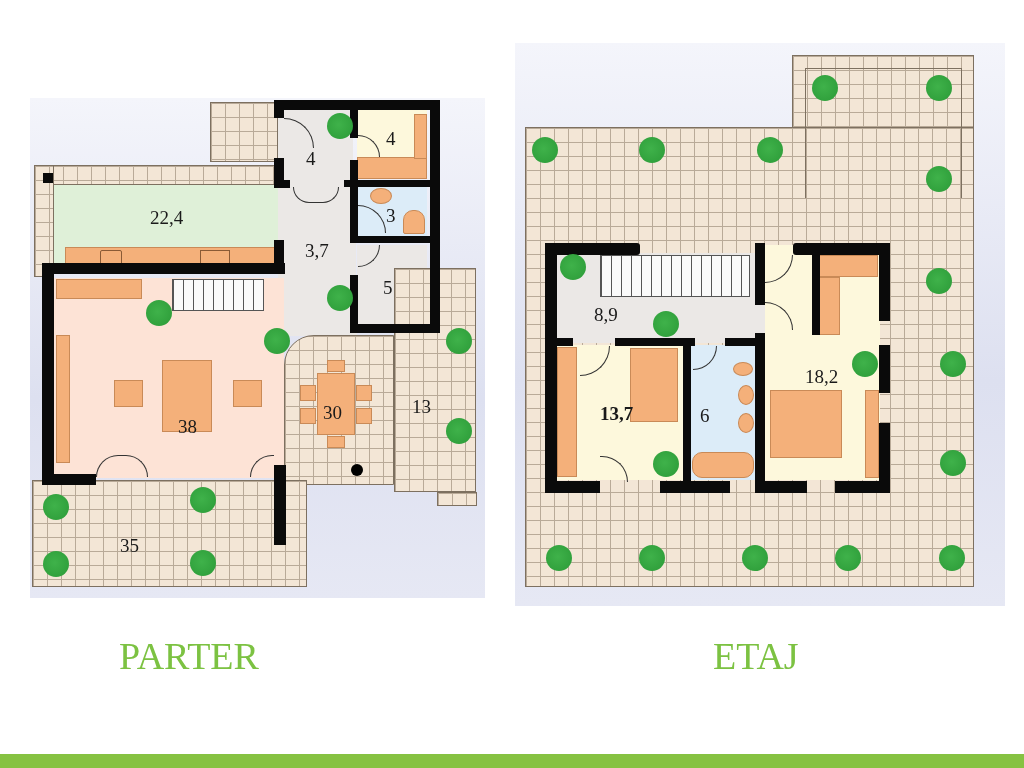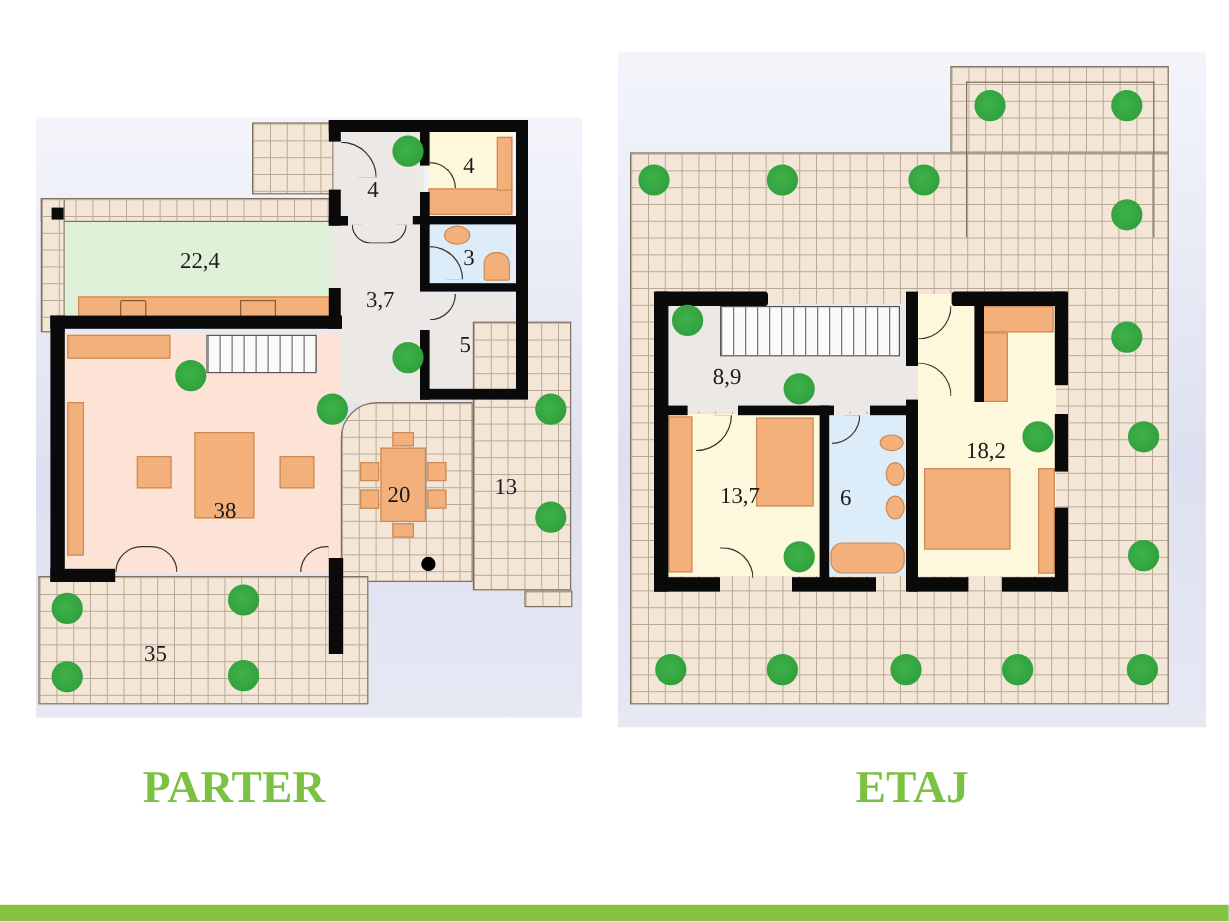--- a/index.html
+++ b/index.html
@@ -7,21 +7,21 @@
   .abs{position:absolute;box-sizing:border-box;}
   .bgpanel{background:linear-gradient(180deg,#f4f5fb 0%,#dde0f0 60%,#e6e8f4 100%);}
   .tile{background-color:#f3e6d6;background-image:
       linear-gradient(#b9aa98 1px,transparent 1px),
       linear-gradient(90deg,#b9aa98 1px,transparent 1px);
       background-size:14px 14px;border:1px solid #7d7060;}
   .wall{background:#0a0a0a;}
   .tree{position:absolute;width:26px;height:26px;border-radius:50%;background:radial-gradient(circle at 45% 45%,#3fb24a,#2b9a37);}
   .num{position:absolute;font-size:19px;color:#1a1a1a;font-family:"Liberation Serif","DejaVu Serif",serif;}
   .furn{position:absolute;background:#f4b07a;border:1px solid #c98a57;box-sizing:border-box;}
-  .floor-label{position:absolute;font-size:38px;font-weight:bold;color:#7cc242;font-family:"Liberation Serif","DejaVu Serif",serif;letter-spacing:0px;}
+  .floor-label{position:absolute;font-size:38px;font-weight:normal;color:#7cc242;font-family:"Liberation Serif","DejaVu Serif",serif;letter-spacing:0px;}
   .stairs{position:absolute;background-color:#fafafa;background-image:linear-gradient(90deg,#555 1px,transparent 1px);background-size:10px 100%;border:1px solid #555;box-sizing:border-box;}
   .door{position:absolute;border:1px solid #333;box-sizing:border-box;}
 </style>
 </head>
 <body>
 
 <div class="abs bgpanel" style="left:30px;top:98px;width:455px;height:500px;"></div>
 
 <div class="abs" style="left:0;top:0;width:512px;height:620px;">
 
@@ -62,21 +62,21 @@
   <div class="num" style="left:178px;top:416px;">38</div>
 
   <div class="abs tile" style="left:284px;top:335px;width:110px;height:150px;border-top-left-radius:30px;"></div>
   <div class="furn" style="left:317px;top:373px;width:38px;height:62px;"></div>
   <div class="furn" style="left:327px;top:360px;width:18px;height:12px;"></div>
   <div class="furn" style="left:327px;top:436px;width:18px;height:12px;"></div>
   <div class="furn" style="left:300px;top:385px;width:16px;height:16px;"></div>
   <div class="furn" style="left:300px;top:408px;width:16px;height:16px;"></div>
   <div class="furn" style="left:356px;top:385px;width:16px;height:16px;"></div>
   <div class="furn" style="left:356px;top:408px;width:16px;height:16px;"></div>
-  <div class="num" style="left:323px;top:402px;">20</div>
+  <div class="num" style="left:323px;top:402px;">30</div>
   <div class="abs" style="left:351px;top:464px;width:12px;height:12px;border-radius:50%;background:#000;"></div>
 
   <div class="abs tile" style="left:394px;top:268px;width:82px;height:224px;"></div>
   <div class="abs tile" style="left:437px;top:492px;width:40px;height:14px;"></div>
   <div class="num" style="left:412px;top:396px;">13</div>
 
   <div class="abs tile" style="left:32px;top:480px;width:275px;height:107px;"></div>
   <div class="num" style="left:120px;top:535px;">35</div>
 
   <div class="abs wall" style="left:274px;top:100px;width:166px;height:10px;"></div>
@@ -127,21 +127,21 @@
   <div class="abs" style="left:805px;top:68px;width:157px;height:130px;border:1px solid #7d7060;border-bottom:none;"></div>
 
   <div class="abs" style="left:555px;top:253px;width:210px;height:90px;background:#ebe8e6;"></div>
   <div class="abs" style="left:765px;top:245px;width:40px;height:95px;background:#fdf8dc;"></div>
   <div class="stairs" style="left:600px;top:255px;width:150px;height:42px;"></div>
   <div class="num" style="left:594px;top:304px;">8,9</div>
 
   <div class="abs" style="left:555px;top:345px;width:130px;height:135px;background:#fdf8dc;"></div>
   <div class="furn" style="left:557px;top:347px;width:20px;height:130px;"></div>
   <div class="furn" style="left:630px;top:348px;width:48px;height:74px;"></div>
-  <div class="num" style="left:600px;top:403px;">13,7</div>
+  <div class="num" style="left:600px;top:403px;font-weight:bold;">13,7</div>
 
   <div class="abs" style="left:690px;top:345px;width:65px;height:135px;background:#dcecf8;"></div>
   <div class="furn" style="left:692px;top:452px;width:62px;height:26px;border-radius:10px;"></div>
   <div class="furn" style="left:738px;top:385px;width:16px;height:20px;border-radius:50%;"></div>
   <div class="furn" style="left:738px;top:413px;width:16px;height:20px;border-radius:50%;"></div>
   <div class="furn" style="left:733px;top:362px;width:20px;height:14px;border-radius:50%;"></div>
   <div class="num" style="left:700px;top:405px;">6</div>
 
   <div class="abs" style="left:765px;top:250px;width:115px;height:230px;background:#fdf8dc;"></div>
   <div class="furn" style="left:818px;top:255px;width:60px;height:22px;"></div>

